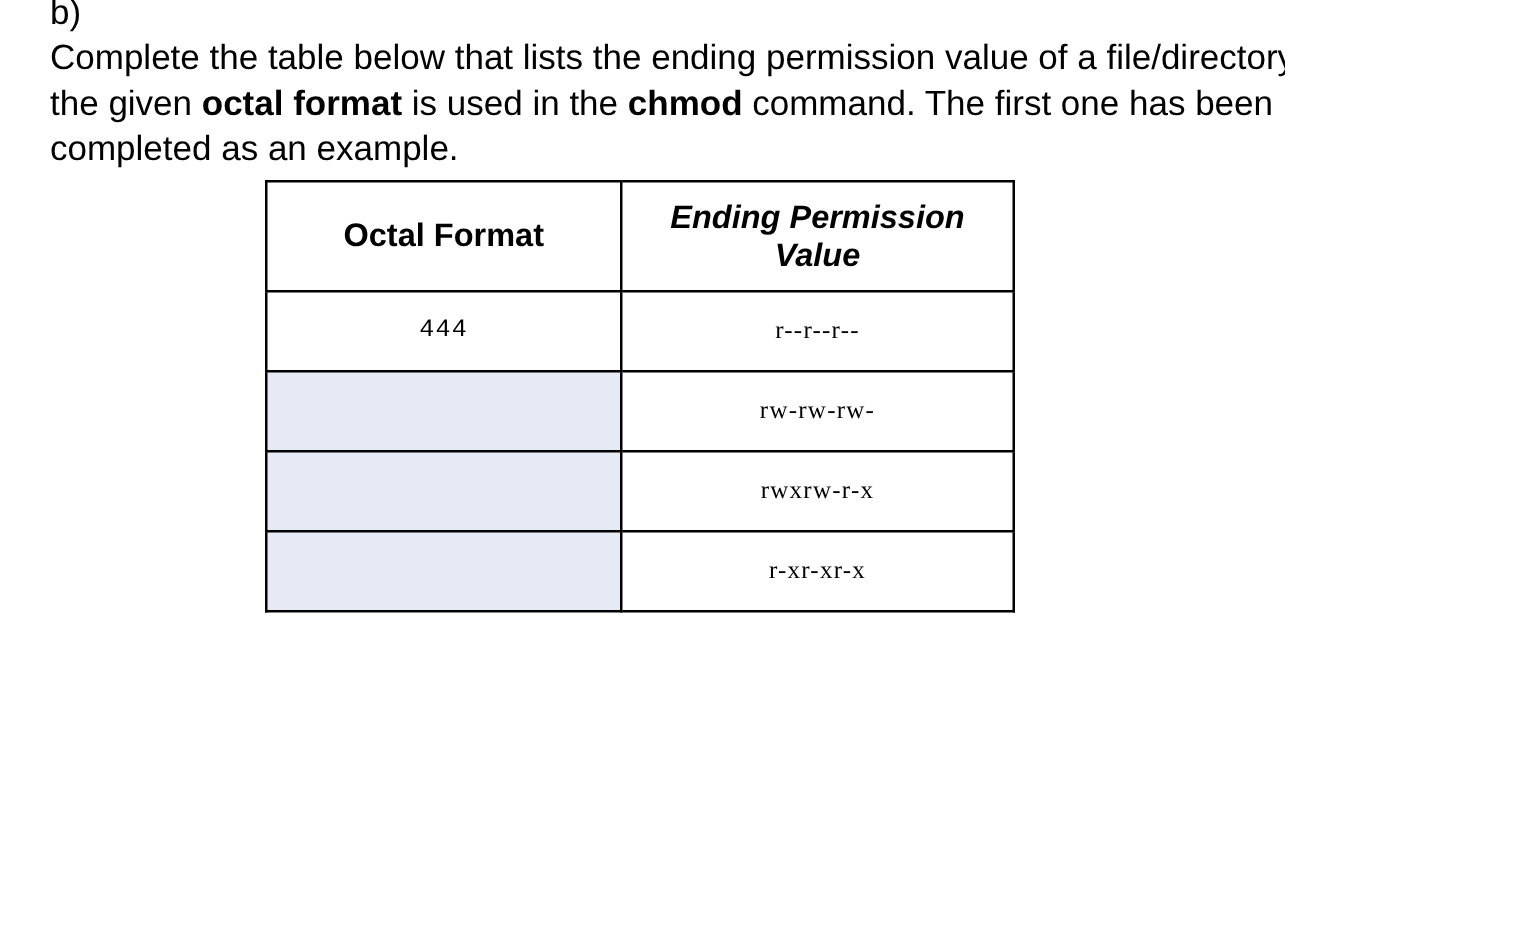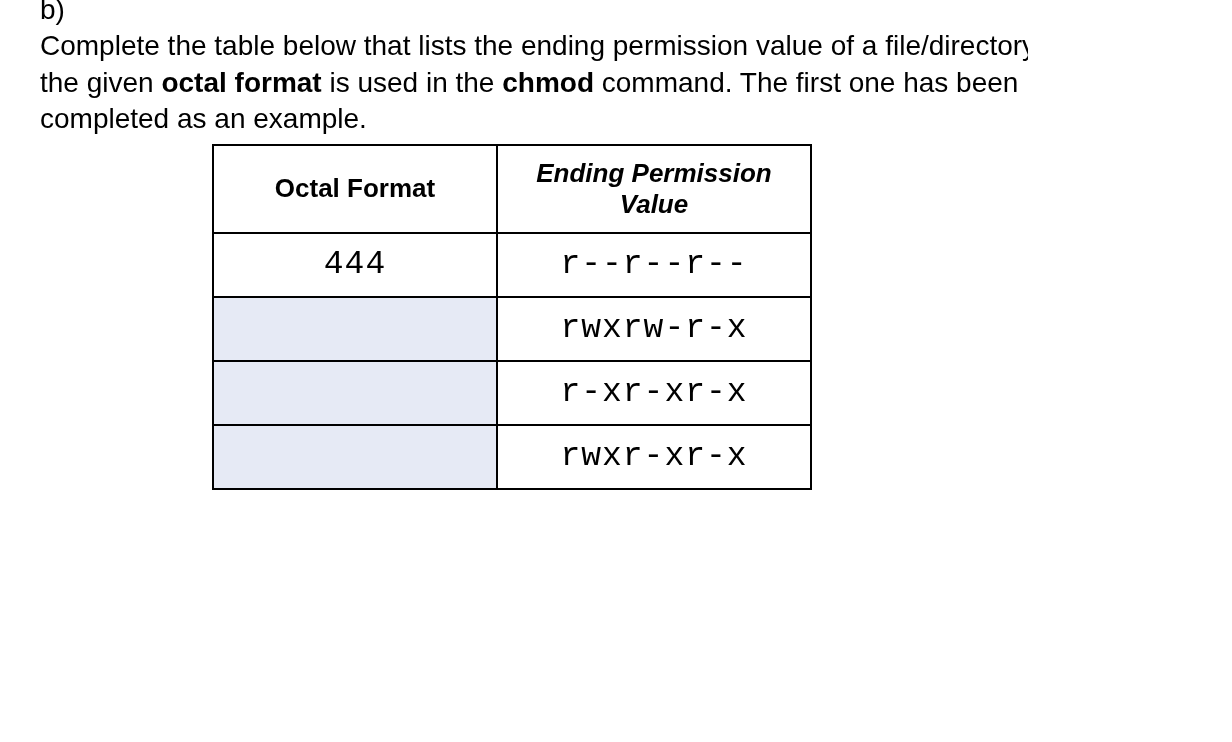--- a/index.html
+++ b/index.html
@@ -46,28 +46,28 @@
     font-family: Arial, Helvetica, sans-serif;
     font-weight: bold;
     font-size: 26px;
     padding: 4px 8px;
     background: #ffffff;
   }
   table.perm th.col-octal { width: 266px; height: 78px; }
   table.perm th.col-perm  { width: 296px; height: 78px; font-style: italic; }
   table.perm td {
     height: 60px;
-    font-size: 33px;
+    font-size: 20px;
   }
   table.perm td.octal {
     font-family: "Courier New", Courier, monospace;
     letter-spacing: 1px;
   }
   table.perm td.perm {
-    font-family: Liberation Mono, monospace;
+    font-family: Liberation Serif, serif;
     letter-spacing: 1px;
     text-align: center;
   }
   table.perm td.blank {
     background: #e6eaf5;
   }
 </style>
 </head>
 <body>
 
@@ -87,26 +87,26 @@
         <th class="col-perm">Ending Permission Value</th>
       </tr>
     </thead>
     <tbody>
       <tr>
         <td class="octal">444</td>
         <td class="perm">r--r--r--</td>
       </tr>
       <tr>
         <td class="octal blank"></td>
+        <td class="perm">rw-rw-rw-</td>
+      </tr>
+      <tr>
+        <td class="octal blank"></td>
         <td class="perm">rwxrw-r-x</td>
       </tr>
       <tr>
         <td class="octal blank"></td>
         <td class="perm">r-xr-xr-x</td>
-      </tr>
-      <tr>
-        <td class="octal blank"></td>
-        <td class="perm">rwxr-xr-x</td>
       </tr>
     </tbody>
   </table>
 
 </div>
 
 </body></html>

